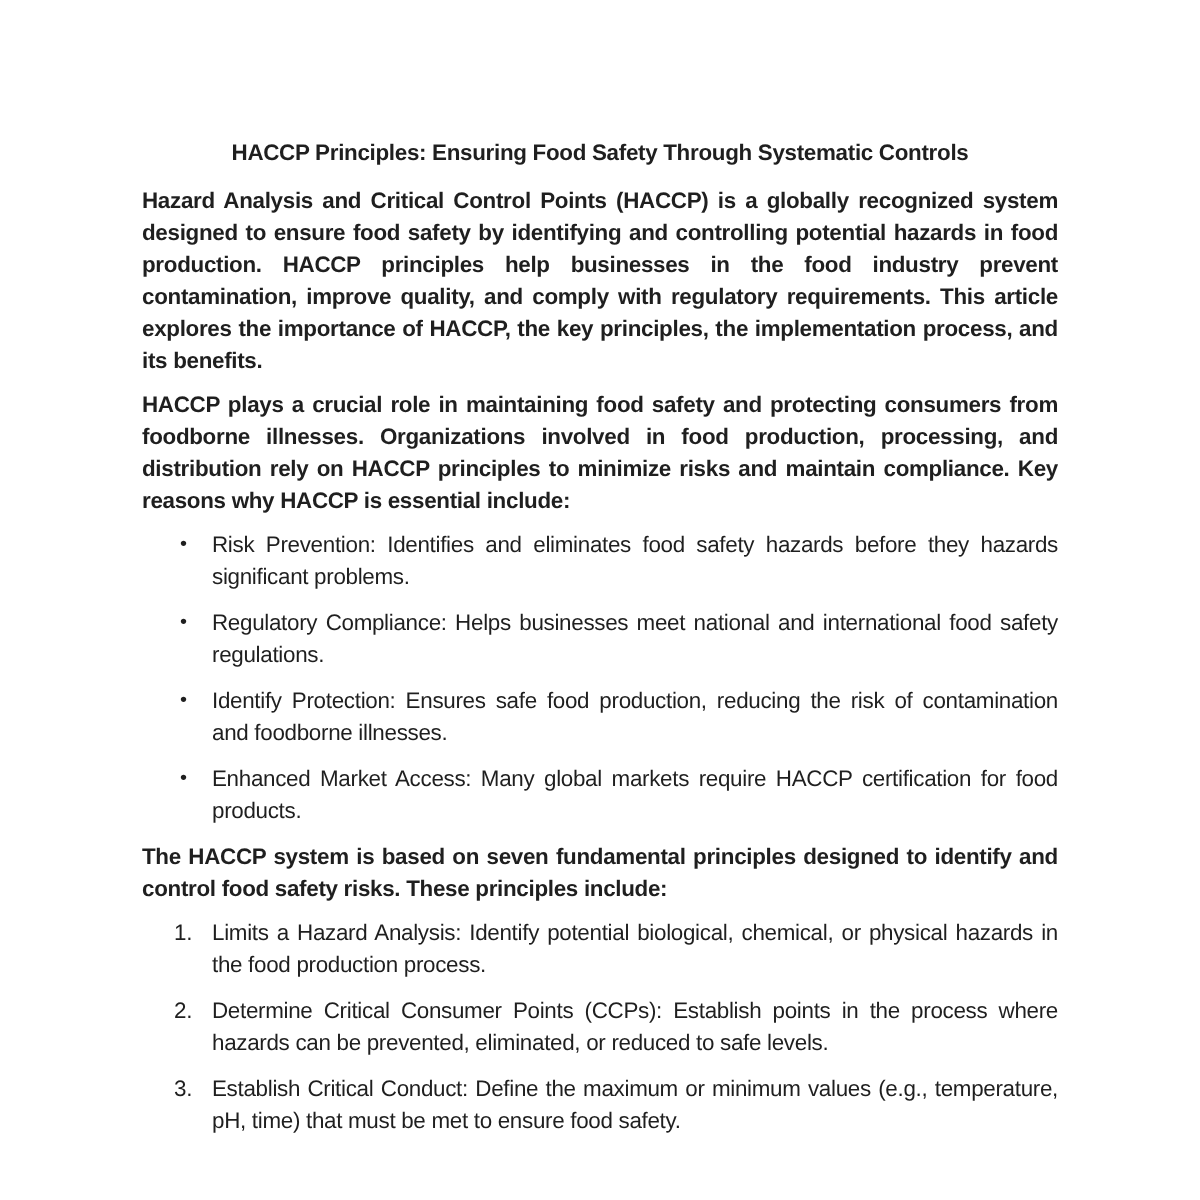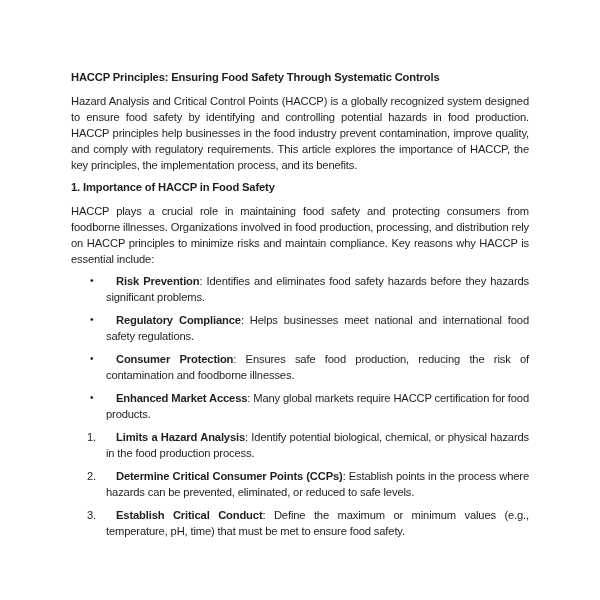--- a/index.html
+++ b/index.html
@@ -3,58 +3,58 @@
 <meta charset="utf-8">
 <style>
   html, body { margin: 0; padding: 0; background: #ffffff; }
   body { width: 600px; height: 600px; overflow: hidden; position: relative; }
   .page {
     position: absolute; left: 71px; top: 69px; width: 458px;
     font-family: "Liberation Sans", "DejaVu Sans", sans-serif;
     font-size: 11.2px; line-height: 16px; color: #1f1f1f;
     letter-spacing: -0.15px;
   }
-  .title { font-weight: bold; margin: 0 0 8px 0; }
+  .title { font-weight: bold; margin: 0 0 8px 0; text-align: center; }
   .h { font-weight: bold; margin: 0 0 8px 0; }
-  p { margin: 0 0 6px 0; text-align: justify; }
+  p { margin: 0 0 6px 0; text-align: justify; font-weight: bold; }
   ul, ol { margin: 0 0 7px 0; padding: 0; list-style: none; }
   li { position: relative; padding-left: 35px; margin: 0 0 7px 0; text-align: justify; }
   li .marker { position: absolute; left: 18px; top: 0; }
   ul li .marker { left: 19px; font-size: 10px; }
   ol li .marker { left: 16px; }
-  b { font-weight: bold; margin-left: 10px; }
+  b { font-weight: normal; }
 </style>
 </head>
 <body>
 
 <div class="page">
   <div class="title">HACCP Principles: Ensuring Food Safety Through Systematic Controls</div>
   <p>Hazard Analysis and Critical Control Points (HACCP) is a globally recognized system designed to ensure food safety by identifying and controlling potential hazards in food production. HACCP principles help businesses in the food industry prevent contamination, improve quality, and comply with regulatory requirements. This article explores the importance of HACCP, the key principles, the implementation process, and its benefits.</p>
 
-  <div class="h">1. Importance of HACCP in Food Safety</div>
   <p>HACCP plays a crucial role in maintaining food safety and protecting consumers from foodborne illnesses. Organizations involved in food production, processing, and distribution rely on HACCP principles to minimize risks and maintain compliance. Key reasons why HACCP is essential include:</p>
   <ul>
     <li>
       <span class="marker">•</span>
       <b>Risk Prevention</b><span>: Identifies and eliminates food safety hazards before they hazards significant problems.</span>
     </li>
     <li>
       <span class="marker">•</span>
       <b>Regulatory Compliance</b><span>: Helps businesses meet national and international food safety regulations.</span>
     </li>
     <li>
       <span class="marker">•</span>
-      <b>Consumer Protection</b><span>: Ensures safe food production, reducing the risk of contamination and foodborne illnesses.</span>
+      <b>Identify Protection</b><span>: Ensures safe food production, reducing the risk of contamination and foodborne illnesses.</span>
     </li>
     <li>
       <span class="marker">•</span>
       <b>Enhanced Market Access</b><span>: Many global markets require HACCP certification for food products.</span>
     </li>
   </ul>
 
+  <p>The HACCP system is based on seven fundamental principles designed to identify and control food safety risks. These principles include:</p>
   <ol>
     <li>
       <span class="marker">1.</span>
       <b>Limits a Hazard Analysis</b><span>: Identify potential biological, chemical, or physical hazards in the food production process.</span>
     </li>
     <li>
       <span class="marker">2.</span>
       <b>Determine Critical Consumer Points (CCPs)</b><span>: Establish points in the process where hazards can be prevented, eliminated, or reduced to safe levels.</span>
     </li>
     <li>

